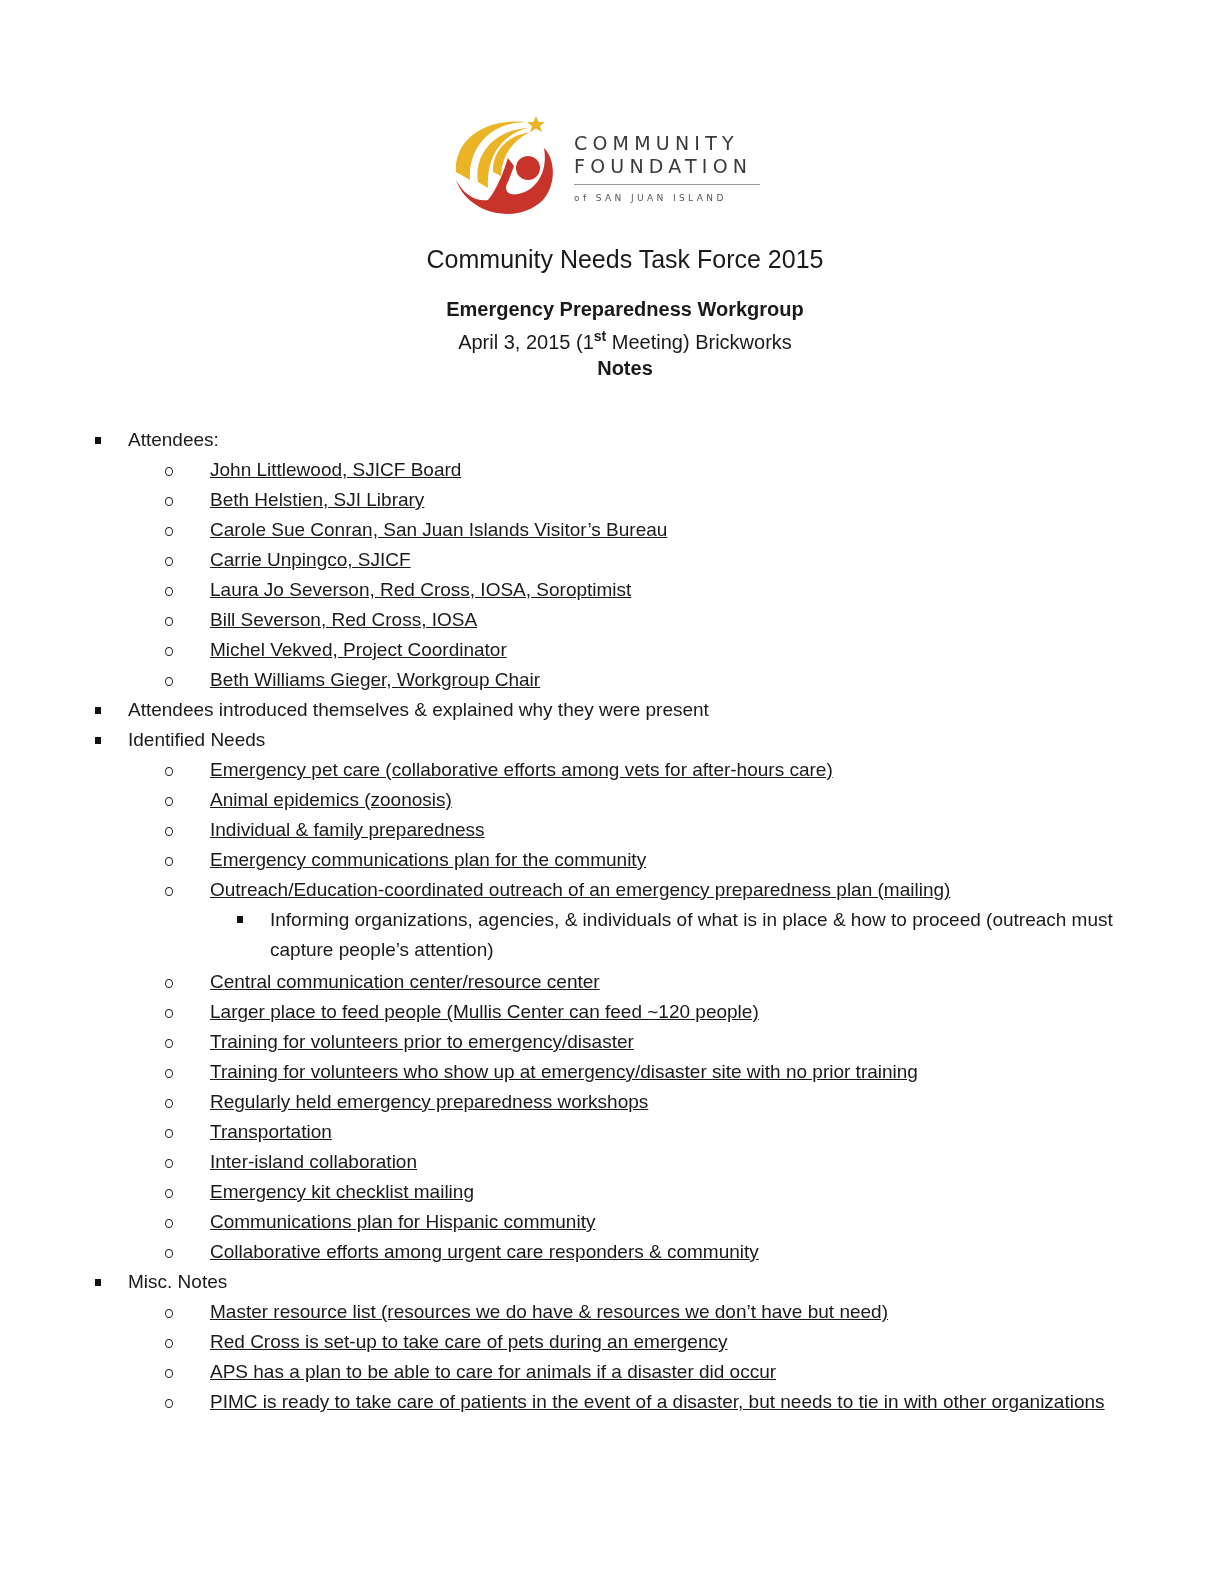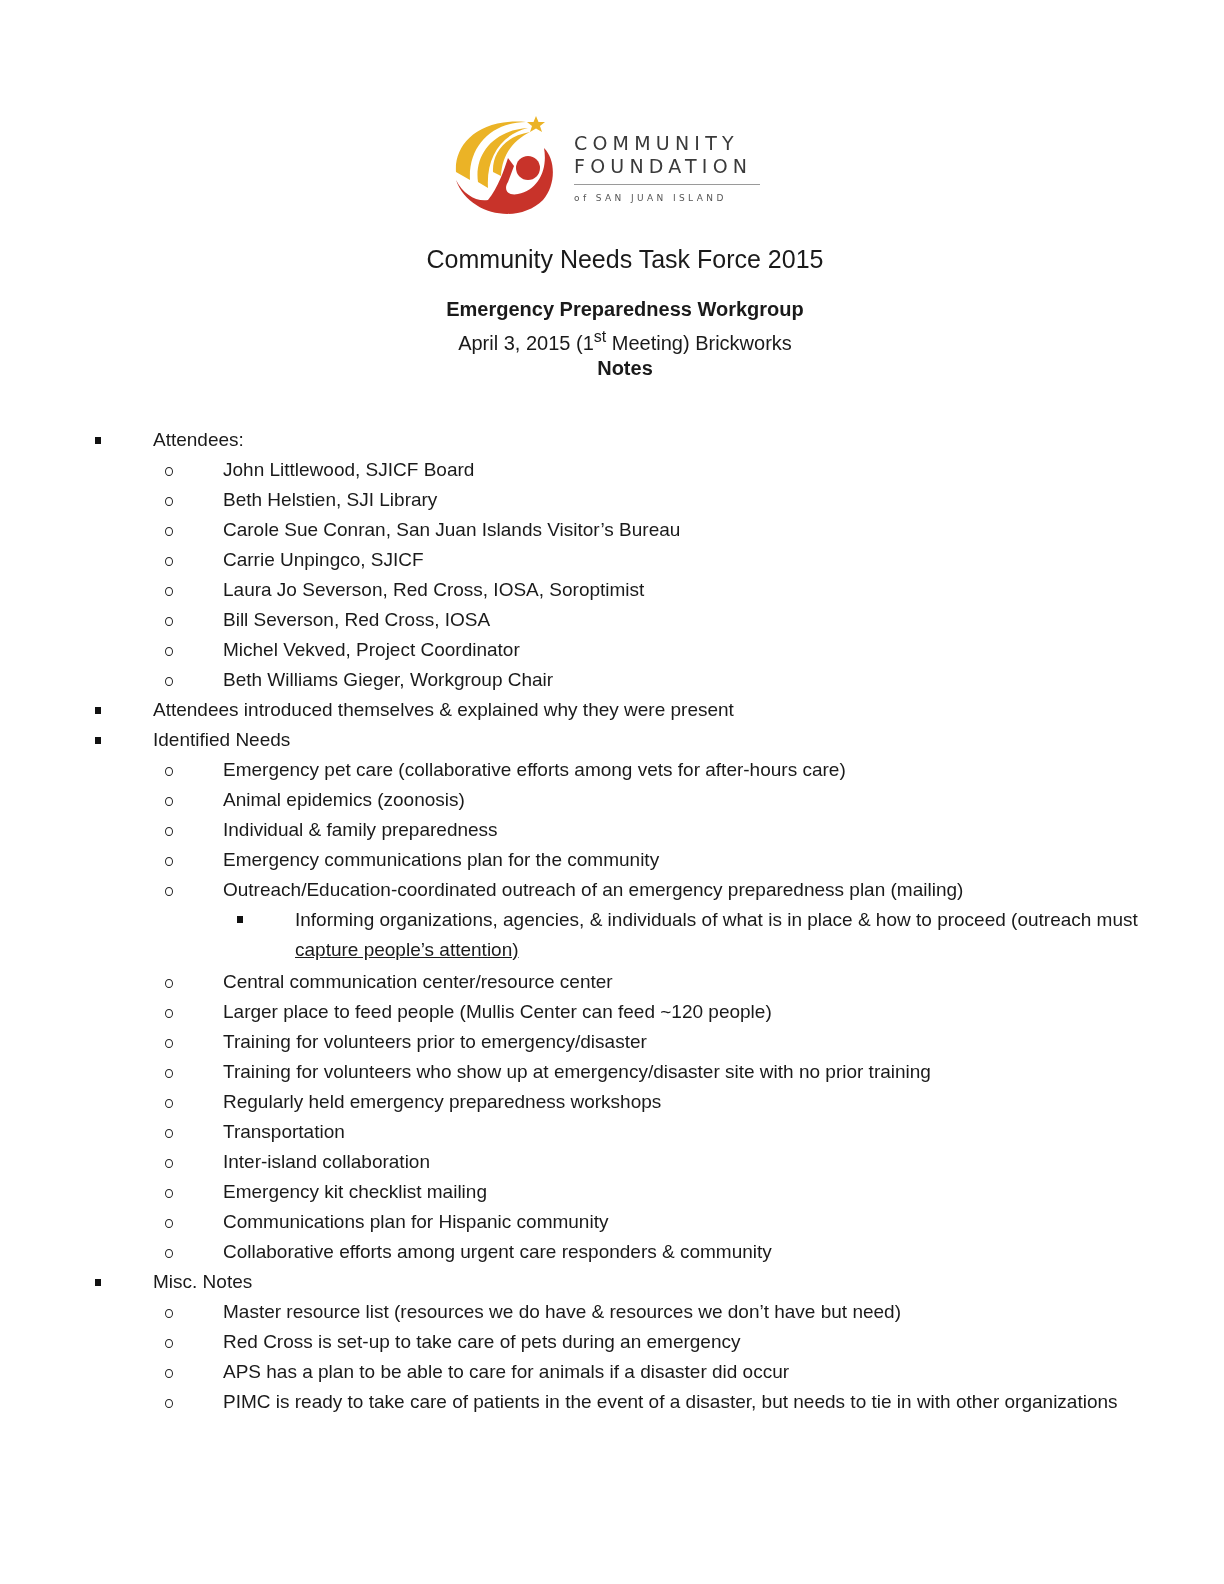--- a/index.html
+++ b/index.html
@@ -24,38 +24,38 @@
       font-size: 25px; color: #1a1a1a;
     }
     .subtitle {
       position: absolute; top: 298px; left: 0; width: 1250px; text-align: center;
       font-size: 20px; font-weight: bold;
     }
     .dateline {
       position: absolute; top: 328px; left: 0; width: 1250px; text-align: center;
       font-size: 20px;
     }
-    .dateline sup { font-size: 16px; }
+    .dateline sup { font-size: 14px; font-weight: bold; }
     .notes {
       position: absolute; top: 357px; left: 0; width: 1250px; text-align: center;
       font-size: 20px; font-weight: bold;
     }
     .body-list { position: absolute; top: 425px; left: 0; width: 1224px; }
     .row { position: relative; height: 30px; font-size: 19px; line-height: 30px; white-space: nowrap; }
-    .row .txt { position: absolute; margin-left: 25px; }
+    .row .txt { position: absolute; }
     .l1 .marker { position: absolute; left: 95px; top: 12px; width: 6px; height: 7px; background: #111; }
     .l1 .txt { left: 128px; }
     .l2 .marker {
       position: absolute; left: 165px; top: 12px; width: 8px; height: 9px;
       border: 1.3px solid #222; border-radius: 50%; box-sizing: border-box;
     }
-    .l2 .txt { left: 198px; }
+    .l2 .txt { left: 210px; text-decoration: underline; }
     .l3 .marker { position: absolute; left: 237px; top: 11px; width: 6px; height: 7px; background: #111; }
     .l3 .txt { left: 270px; }
-    .l3cont .txt { left: 270px; text-decoration: underline; }
+    .l3cont .txt { left: 270px; }
     .gap { height: 2px; }
   </style>
 </head>
 <body>
 
 <div class="logo">
   <svg class="logo-mark" viewBox="0 0 115 115">
 
     <path d="M 8 62 C 6 35, 30 8, 78 12 C 45 12, 20 35, 22 70 Z" fill="#EBB326"></path>
     <path d="M 30 72 C 26 45, 45 20, 80 18 C 55 24, 38 45, 40 78 Z" fill="#EBB326"></path>

